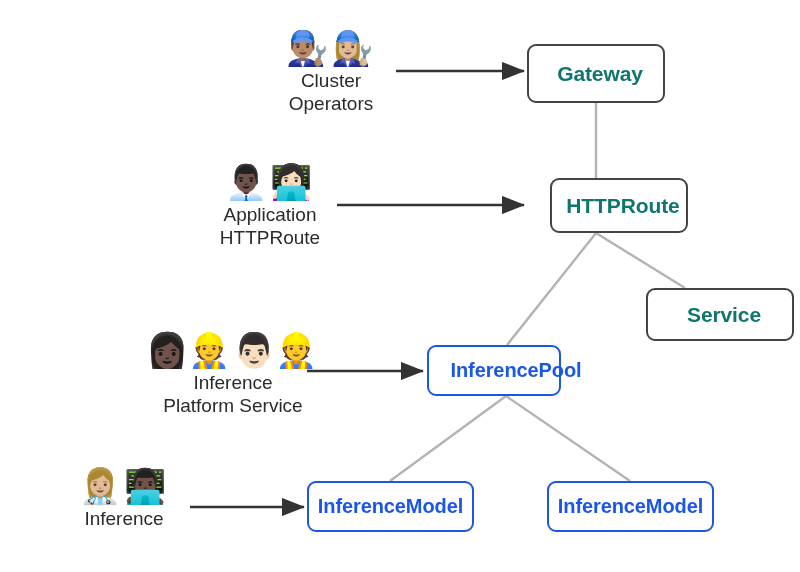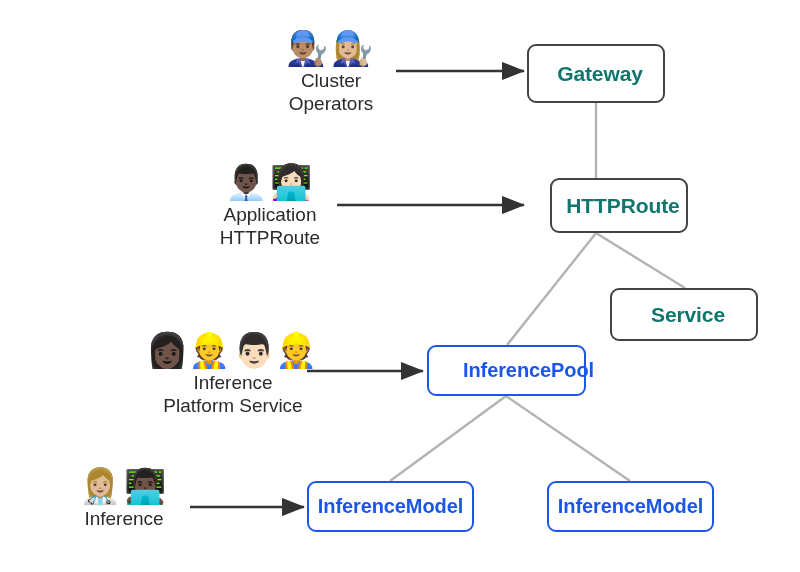--- a/index.html
+++ b/index.html
@@ -142,21 +142,21 @@
     <div class="actor-emoji">👩🏼‍⚕️👨🏿‍💻</div>
     <div class="actor-label">
       <span class="line">Inference</span>
     </div>
   </div>
 
   <div class="node dark" style="left:527px; top:44px; width:138px; height:59px;">Gateway</div>
 
   <div class="node dark" style="left:550px; top:178px; width:138px; height:55px;">HTTPRoute</div>
 
-  <div class="node dark" style="left:610px; top:288px; width:148px; height:53px;">Service</div>
+  <div class="node dark" style="left:646px; top:288px; width:148px; height:53px;">Service</div>
 
-  <div class="node blue" style="left:427px; top:345px; width:159px; height:51px;padding-left:44px;">InferencePool</div>
+  <div class="node blue" style="left:427px; top:345px; width:134px; height:51px;padding-left:44px;">InferencePool</div>
 
   <div class="node blue" style="left:307px; top:481px; width:167px; height:51px;">InferenceModel</div>
 
   <div class="node blue" style="left:547px; top:481px; width:167px; height:51px;">InferenceModel</div>
 
 </div>
 
 </body></html>

